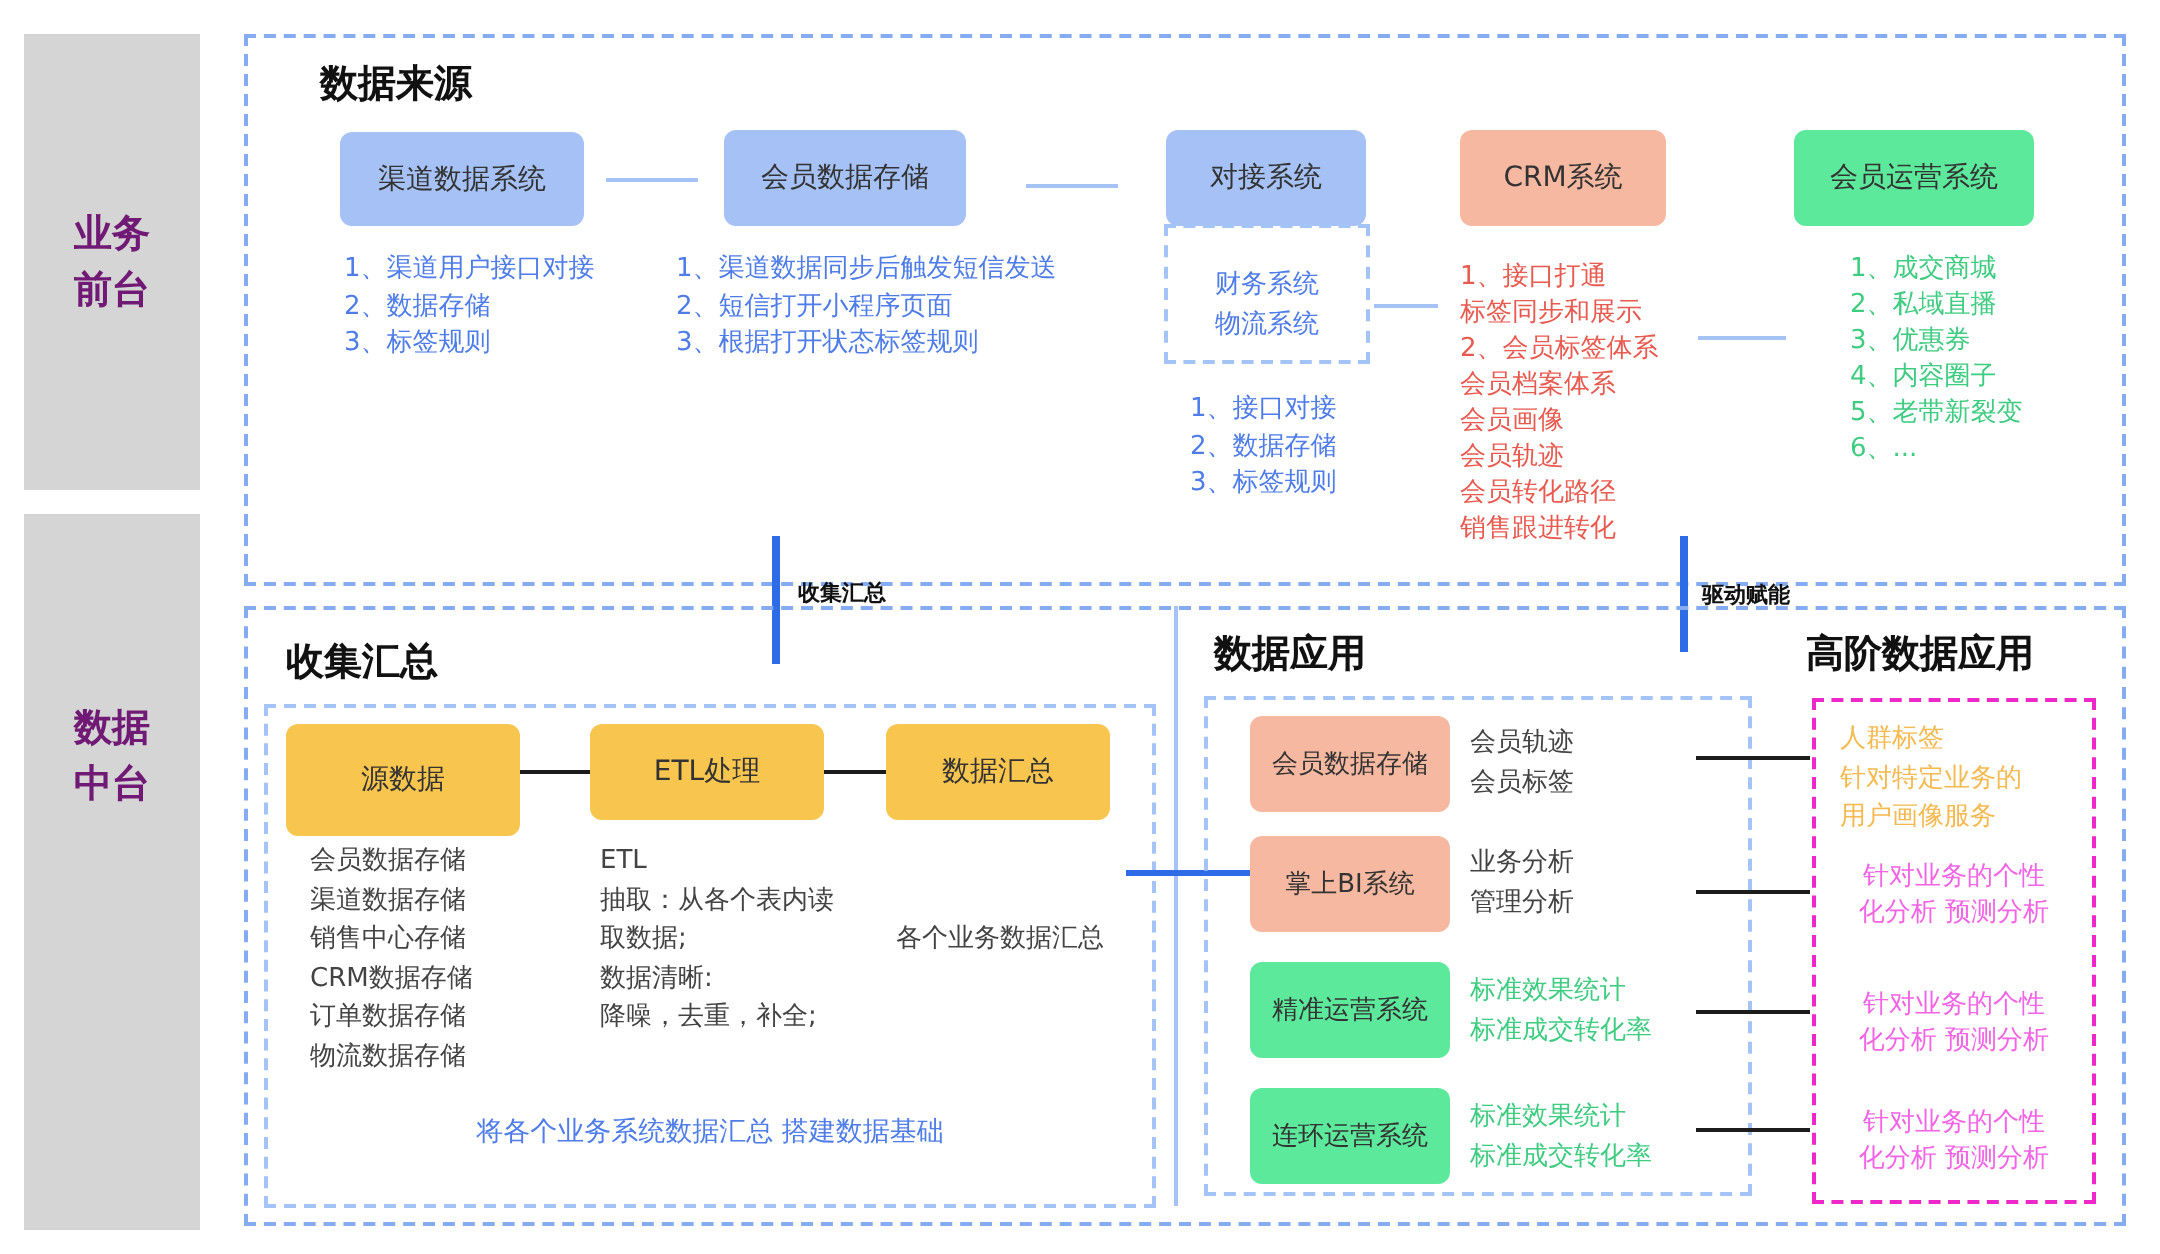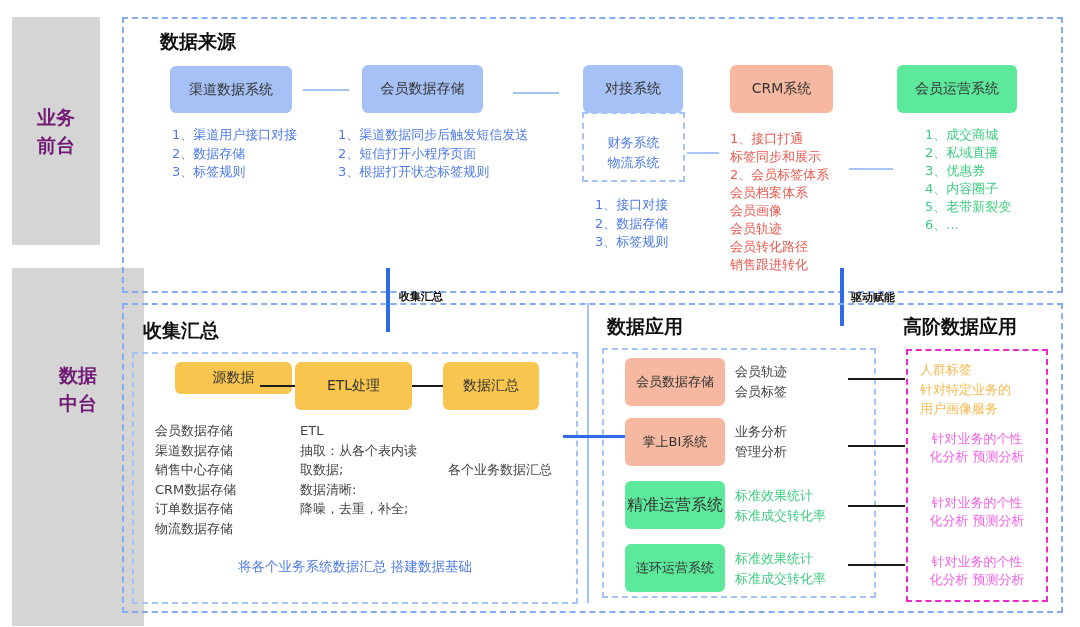--- a/index.html
+++ b/index.html
@@ -36,21 +36,21 @@
 </style>
 </head>
 <body>
 
 <div id="canvas">
 
   <div class="abs side-box" style="left:12px;top:17px;width:88px;height:228px;display:flex;flex-direction:column;justify-content:center;">
     <span>业务</span>
     <span>前台</span>
   </div>
-  <div class="abs side-box" style="left:12px;top:268px;width:88px;height:358px;padding-left:44px;">
+  <div class="abs side-box" style="left:12px;top:257px;width:88px;height:358px;">
     <div class="abs" style="left:0;right:0;top:93px;">
       <div>数据</div>
       <div>中台</div>
     </div>
   </div>
 
   <div class="abs sec-rect" style="left:122px;top:17px;width:941px;height:276px;"></div>
   <div class="abs sec-title" style="left:160px;top:29px;">数据来源</div>
 
   <div class="abs node blue" style="left:170px;top:66px;width:122px;height:47px;">渠道数据系统</div>
@@ -112,23 +112,23 @@
   <div class="abs dblue-bg" style="left:386px;top:268px;width:4px;height:64px;"></div>
   <div class="abs flow-label" style="left:399px;top:289px;">收集汇总</div>
   <div class="abs dblue-bg" style="left:840px;top:268px;width:4px;height:58px;"></div>
   <div class="abs flow-label" style="left:851px;top:290px;">驱动赋能</div>
 
   <div class="abs sec-rect" style="left:122px;top:303px;width:941px;height:310px;"></div>
 
   <div class="abs sec-title" style="left:143px;top:318px;">收集汇总</div>
   <div class="abs inner-rect" style="left:132px;top:352px;width:446px;height:252px;"></div>
 
-  <div class="abs node orange" style="left:143px;top:362px;width:117px;height:32px;margin-left:32px;">源数据</div>
+  <div class="abs node orange" style="left:143px;top:362px;width:117px;height:56px;">源数据</div>
   <div class="abs node orange" style="left:295px;top:362px;width:117px;height:48px;">ETL处理</div>
-  <div class="abs node orange" style="left:443px;top:362px;width:96px;height:48px;">数据汇总</div>
+  <div class="abs node orange" style="left:443px;top:362px;width:112px;height:48px;">数据汇总</div>
   <div class="abs hline black-bg" style="left:260px;top:385px;width:35px;"></div>
   <div class="abs hline black-bg" style="left:412px;top:385px;width:31px;"></div>
 
   <div class="abs list lh19 t-gray" style="left:300px;top:421px;">
     <div>ETL</div>
     <div>抽取：从各个表内读</div>
     <div>取数据;</div>
     <div>数据清晰:</div>
     <div>降噪，去重，补全;</div>
   </div>
@@ -157,21 +157,21 @@
     <div>会员轨迹</div>
     <div>会员标签</div>
   </div>
 
   <div class="abs node salmon" style="left:625px;top:418px;width:100px;height:48px;font-size:13px;">掌上BI系统</div>
   <div class="abs list t-gray" style="left:735px;top:422px;line-height:19.5px;">
     <div>业务分析</div>
     <div>管理分析</div>
   </div>
 
-  <div class="abs node green" style="left:625px;top:481px;width:100px;height:48px;font-size:16px;">精准运营系统</div>
+  <div class="abs node green" style="left:625px;top:481px;width:100px;height:48px;font-size:13px;">精准运营系统</div>
   <div class="abs list t-green" style="left:735px;top:486px;line-height:19.5px;">
     <div>标准效果统计</div>
     <div>标准成交转化率</div>
   </div>
 
   <div class="abs node green" style="left:625px;top:544px;width:100px;height:48px;font-size:13px;">连环运营系统</div>
   <div class="abs list t-green" style="left:735px;top:549px;line-height:19.5px;">
     <div>标准效果统计</div>
     <div>标准成交转化率</div>
   </div>

